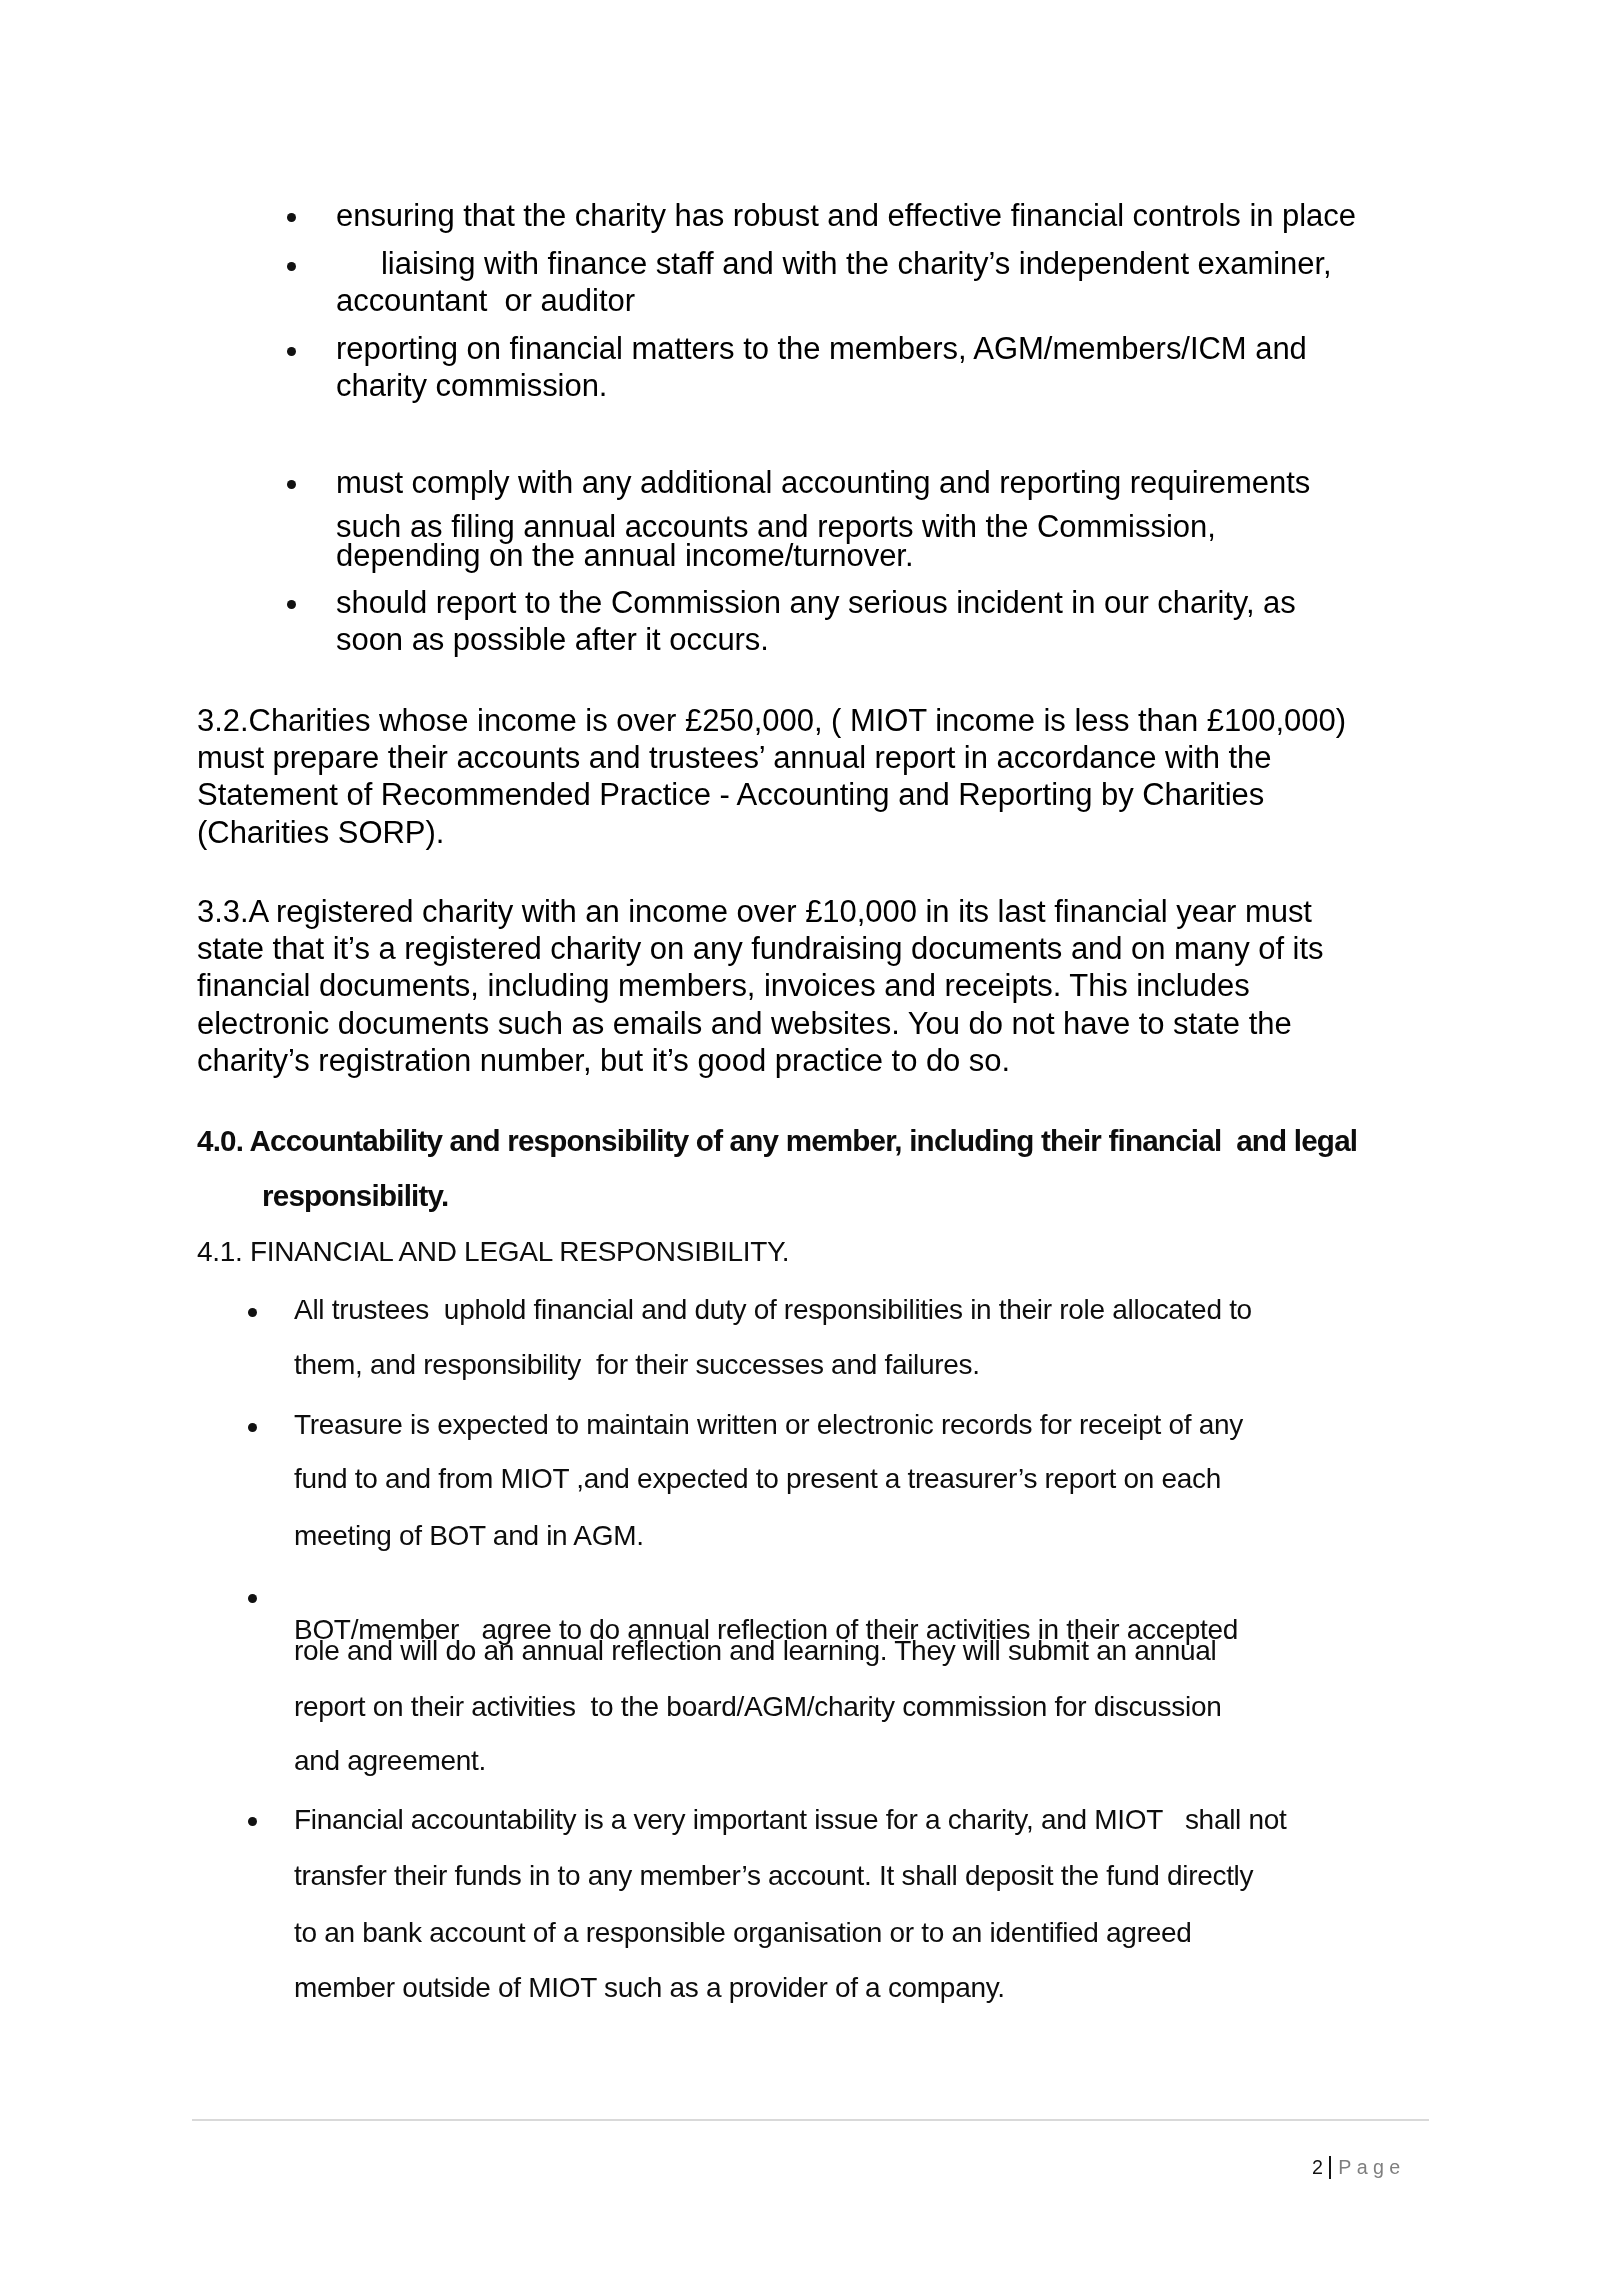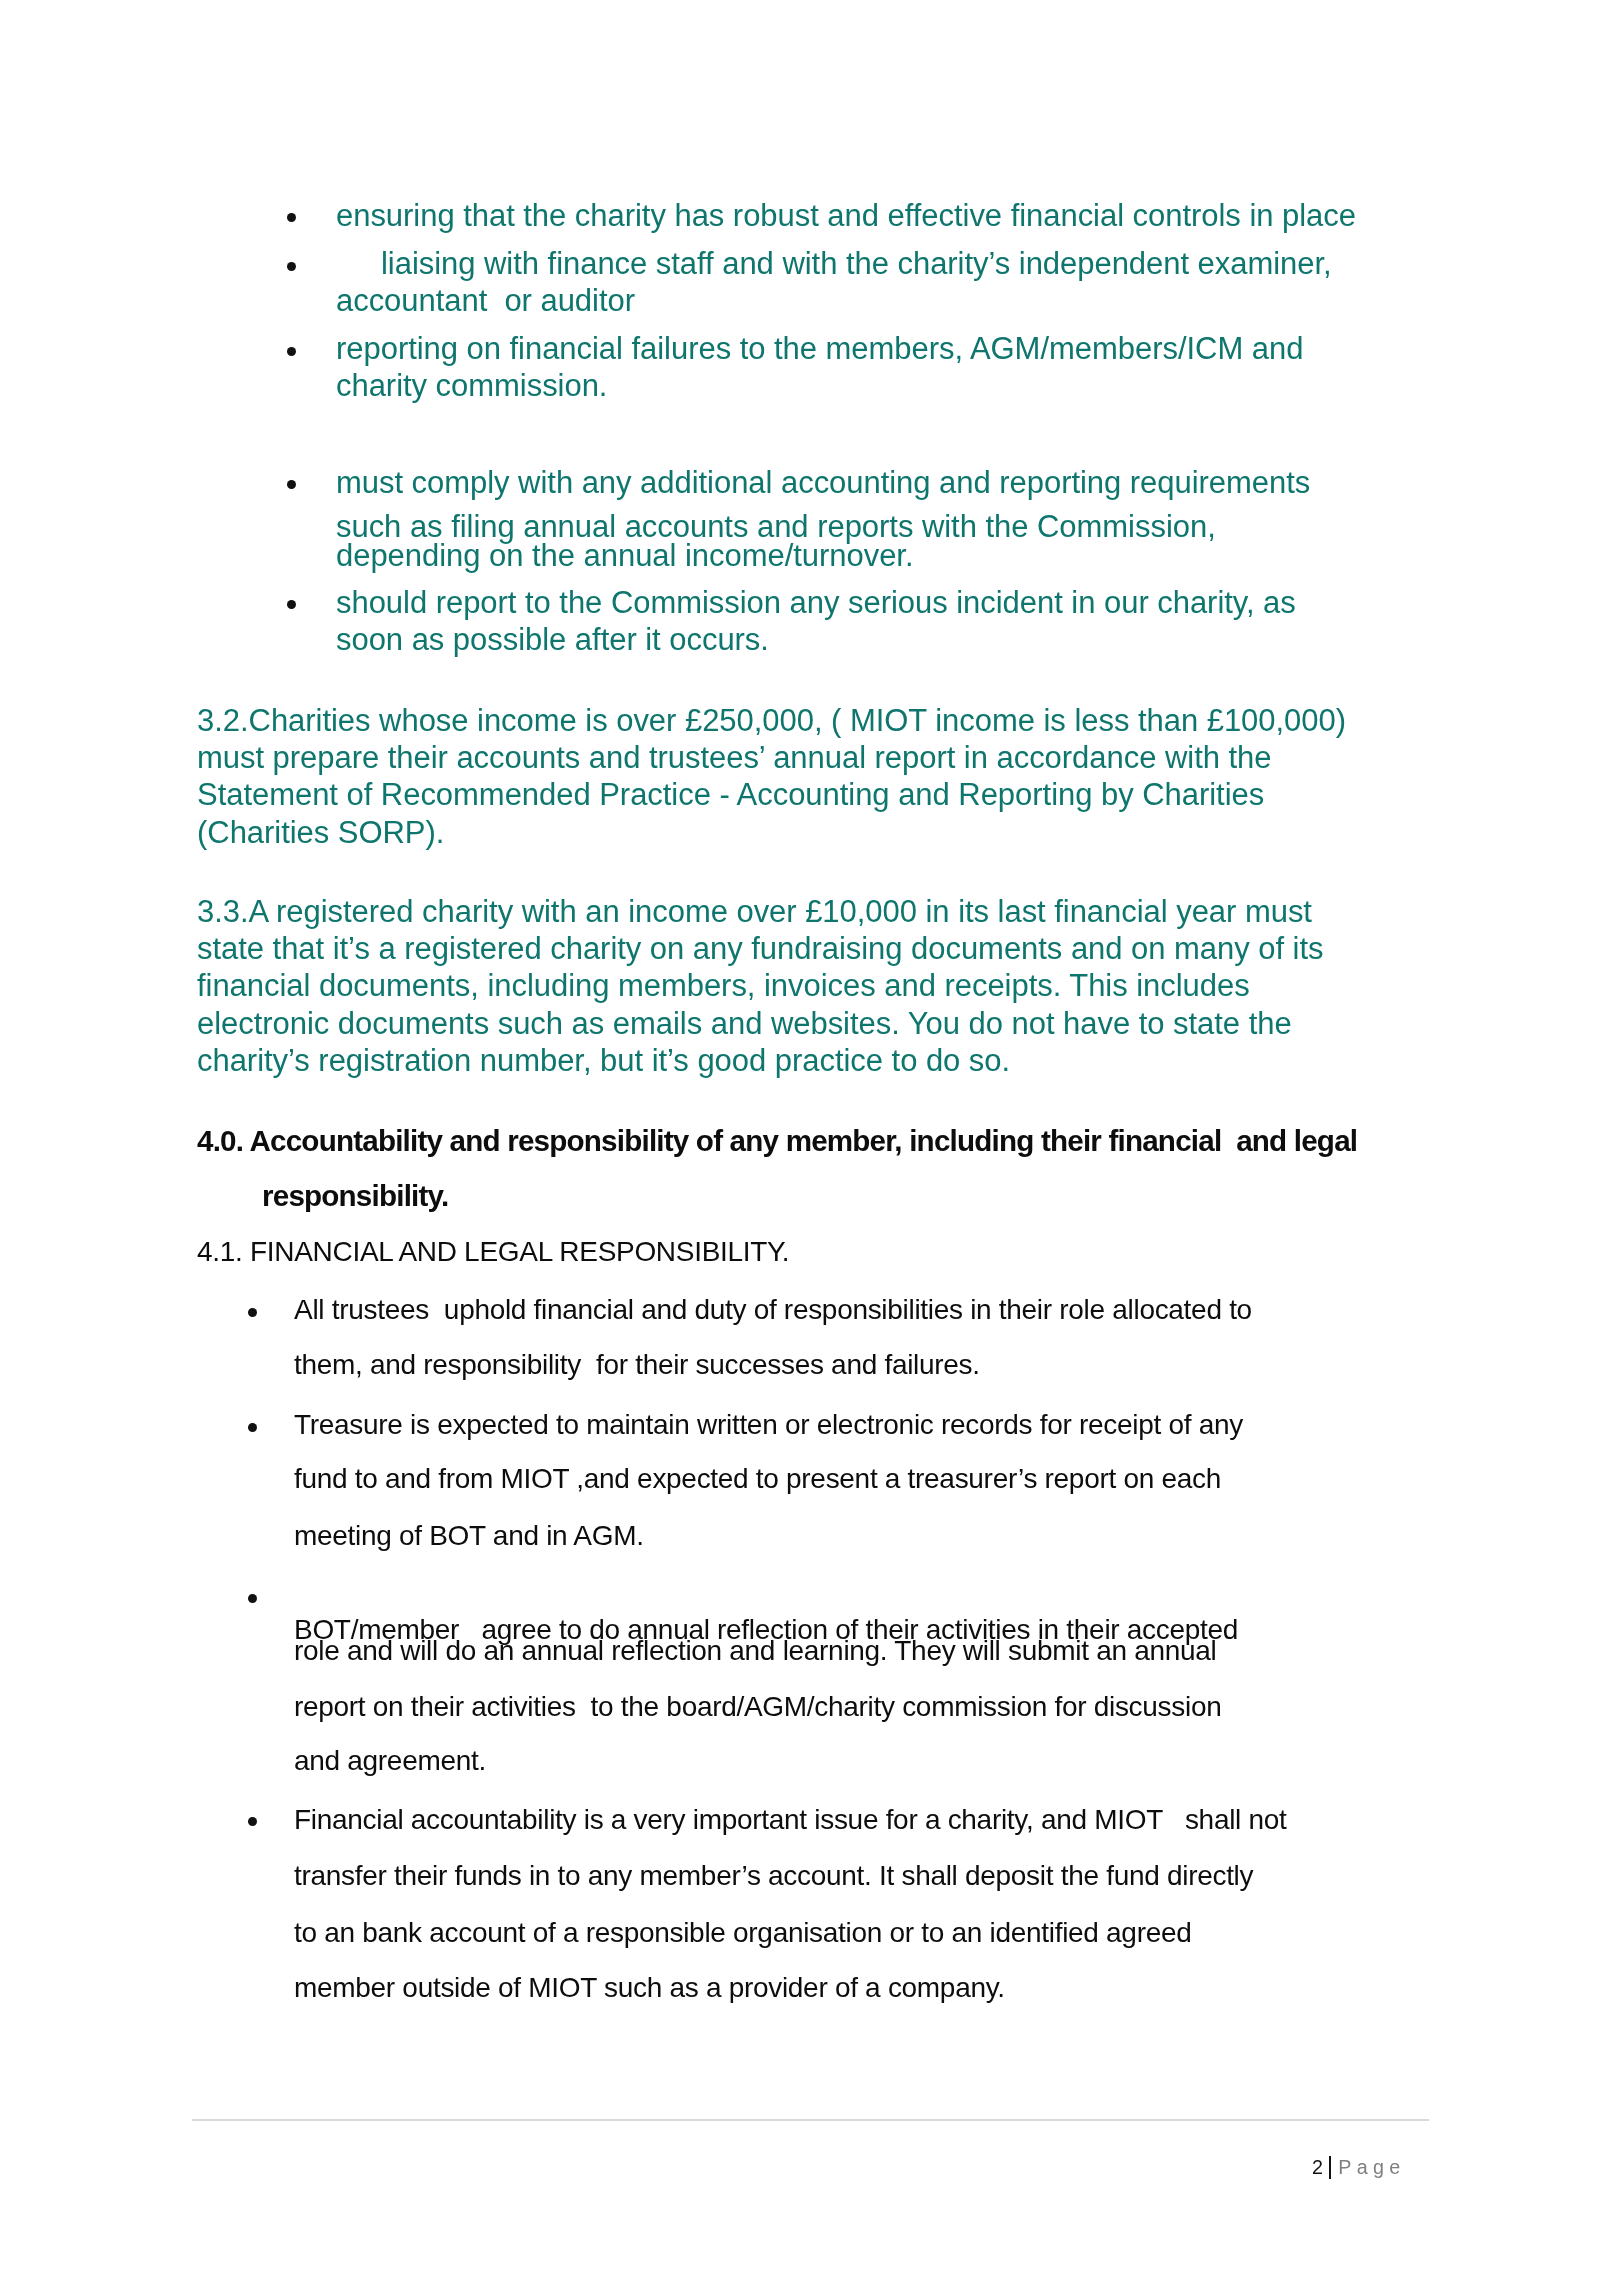--- a/index.html
+++ b/index.html
@@ -1,18 +1,18 @@
 <!DOCTYPE html>
 <html style="font-size:14.3px"><head>
 <meta charset="utf-8">
 <style>
   html, body { margin: 0; padding: 0; background: #ffffff; }
   body { width: 1621px; height: 2293px; position: relative; overflow: hidden; }
   .page { position: absolute; left: 0; top: 0; width: 1621px; height: 2293px; background: #ffffff; }
-  .ln { position: absolute; white-space: pre; line-height: 1; color: #0f766e; }
+  .ln { position: absolute; white-space: pre; line-height: 1; color: #000000; }
   .arial { font-family: "Liberation Sans", sans-serif; font-size: 31px; letter-spacing: -0.04px; }
   .gothic { font-family: "Liberation Sans", sans-serif; font-size: 28px; letter-spacing: -0.3px; color: #0d0d0d; }
   .gothic-bold { font-family: "Liberation Sans", sans-serif; font-size: 29.6px; font-weight: bold; letter-spacing: -0.8px; color: #0d0d0d; }
   .bullet { position: absolute; width: 9px; height: 9px; border-radius: 50%; background: #111111; }
   .footer-rule { position: absolute; left: 192px; top: 2119px; width: 1237px; height: 1.8px; background: #d9d9d9; }
   .footer { position: absolute; top: 2136px; left: 1290px; font-family: "Liberation Sans", sans-serif; font-size: 19.7px; line-height: 1; white-space: pre; }
   .footer .num { color: #111111; }
   .footer .sep { display: inline-block; width: 1.8px; height: 23px; background: #111111; margin: 0 7.2px 0 6.3px; vertical-align: -5.4px; }
   .footer .word { color: #7f7f7f; letter-spacing: 5.4px; }
 </style>
@@ -26,21 +26,21 @@
       <span class="bullet" style="left:287px; top:213px;"></span>
       <div class="ln arial" style="left:336px; top:200px;">ensuring that the charity has robust and effective financial controls in place</div>
     </div>
     <div>
       <span class="bullet" style="left:287px; top:262px;"></span>
       <div class="ln arial" style="left:336px; top:248px;margin-left:45px;">liaising with finance staff and with the charity’s independent examiner,</div>
       <div class="ln arial" style="left:336px; top:285px;">accountant  or auditor</div>
     </div>
     <div>
       <span class="bullet" style="left:287px; top:347px;"></span>
-      <div class="ln arial" style="left:336px; top:333px;">reporting on financial failures to the members, AGM/members/ICM and</div>
+      <div class="ln arial" style="left:336px; top:333px;">reporting on financial matters to the members, AGM/members/ICM and</div>
       <div class="ln arial" style="left:336px; top:370px;">charity commission.</div>
     </div>
     <div>
       <span class="bullet" style="left:287px; top:480px;"></span>
       <div class="ln arial" style="left:336px; top:467px;">must comply with any additional accounting and reporting requirements</div>
       <div class="ln arial" style="left:336px; top:511px;">such as filing annual accounts and reports with the Commission,</div>
       <div class="ln arial" style="left:336px; top:540px;">depending on the annual income/turnover.</div>
     </div>
     <div>
       <span class="bullet" style="left:287px; top:600px;"></span>

